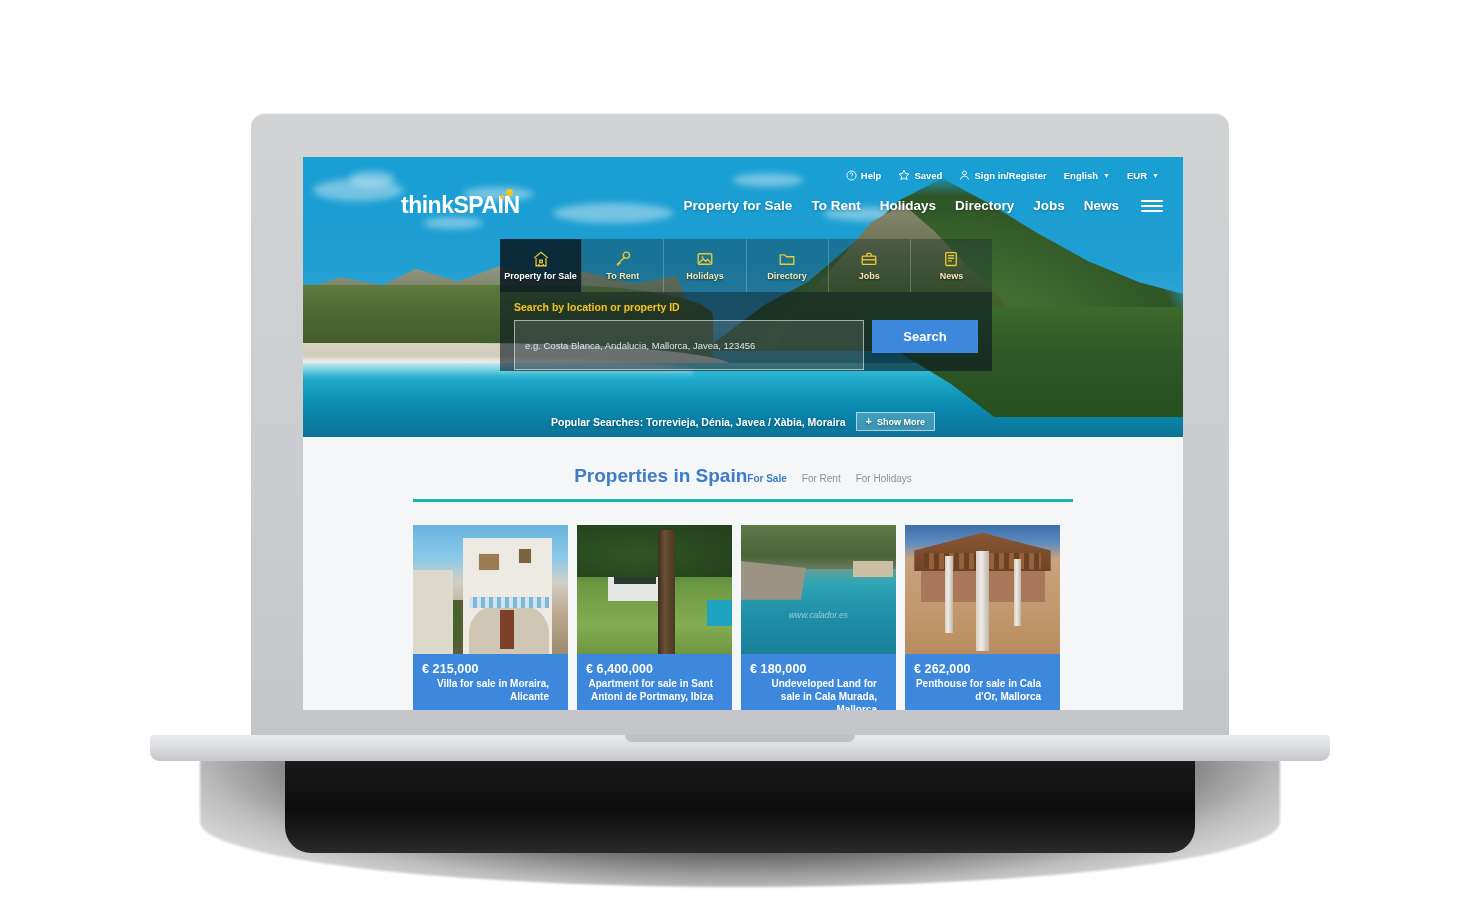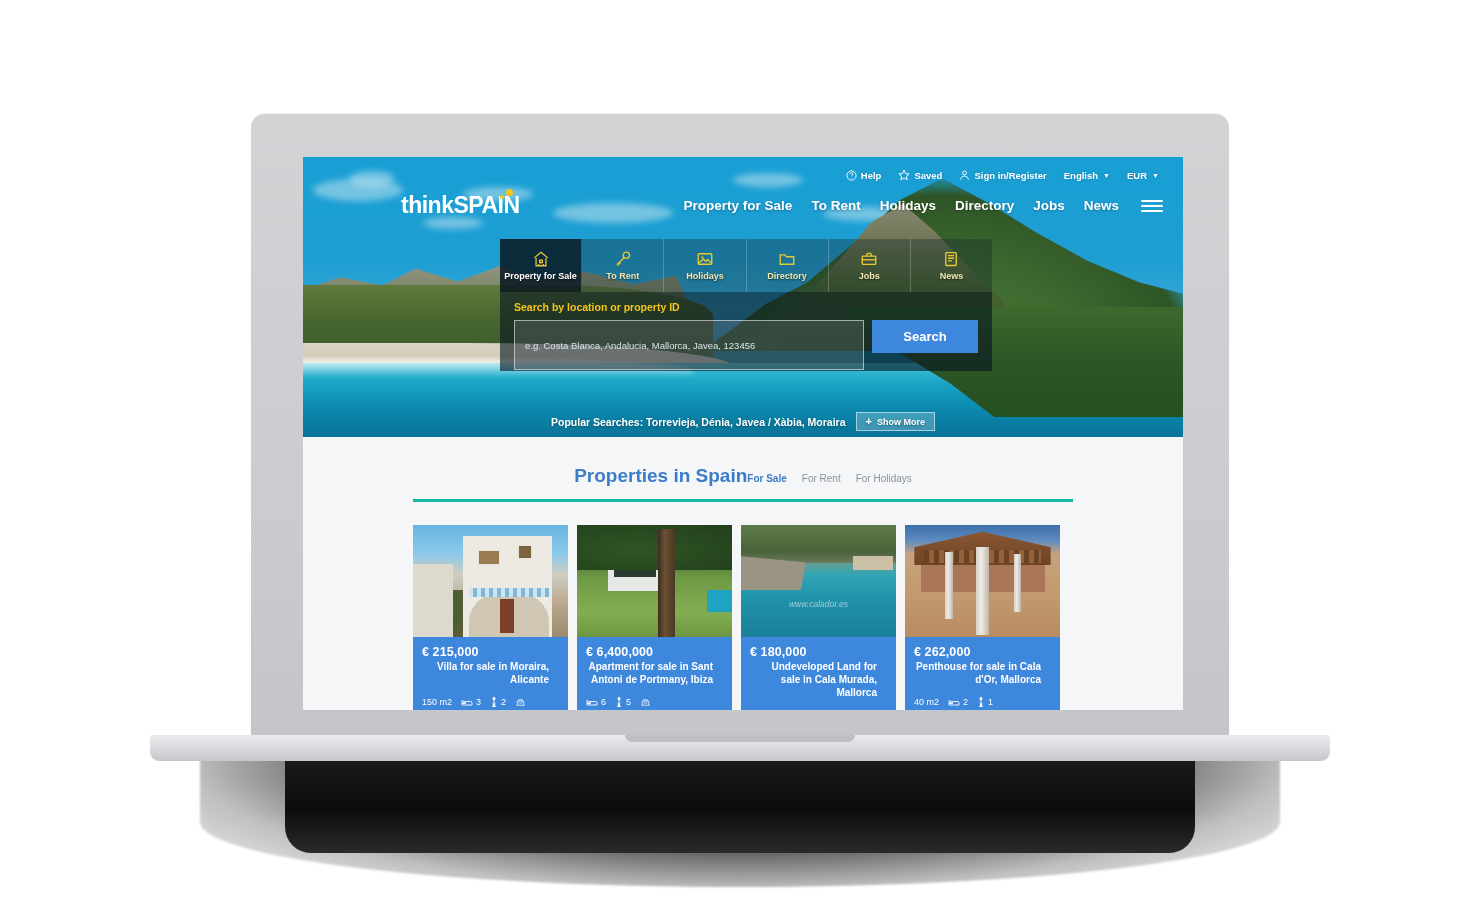--- a/index.html
+++ b/index.html
@@ -210,21 +210,21 @@
     padding: 28px 0 12px 0;
     border-bottom:3px solid #14b8a6;
   }
   .section-title { color:#3d7cc9; font-size:19px; font-weight:700; }
   .section-filters { display:flex; gap:15px; font-size:10px; padding-bottom:3px; }
   .section-filters .f { color:#8b9198; cursor:pointer; white-space:nowrap; }
   .section-filters .f.active { color:#3d7cc9; font-weight:700; }
 
   .cards { display:flex; gap:9px; padding-top:23px; }
   .card { width:155px; background:#3d87dd; overflow:hidden; }
-  .card-img { width:155px; height:112px; position:relative; overflow:hidden; background:#9ab; }
+  .card-img { width:155px; height:129px; position:relative; overflow:hidden; background:#9ab; }
   .card-body { padding: 8px 19px 0 9px; color:#fff; }
   .card-price { font-size:12.5px; font-weight:700; letter-spacing:.1px; }
   .card-title { font-size:10px; font-weight:700; line-height:1.28; margin-top:2px;text-align:right; }
   .card-specs {
     display:flex; align-items:center; gap:9px;
     margin-top:9px; font-size:9px; color:#fff; height:13px;
   }
   .spec { display:flex; align-items:center; gap:3px; }
   .spec svg { display:block; }
   .card-actions {

